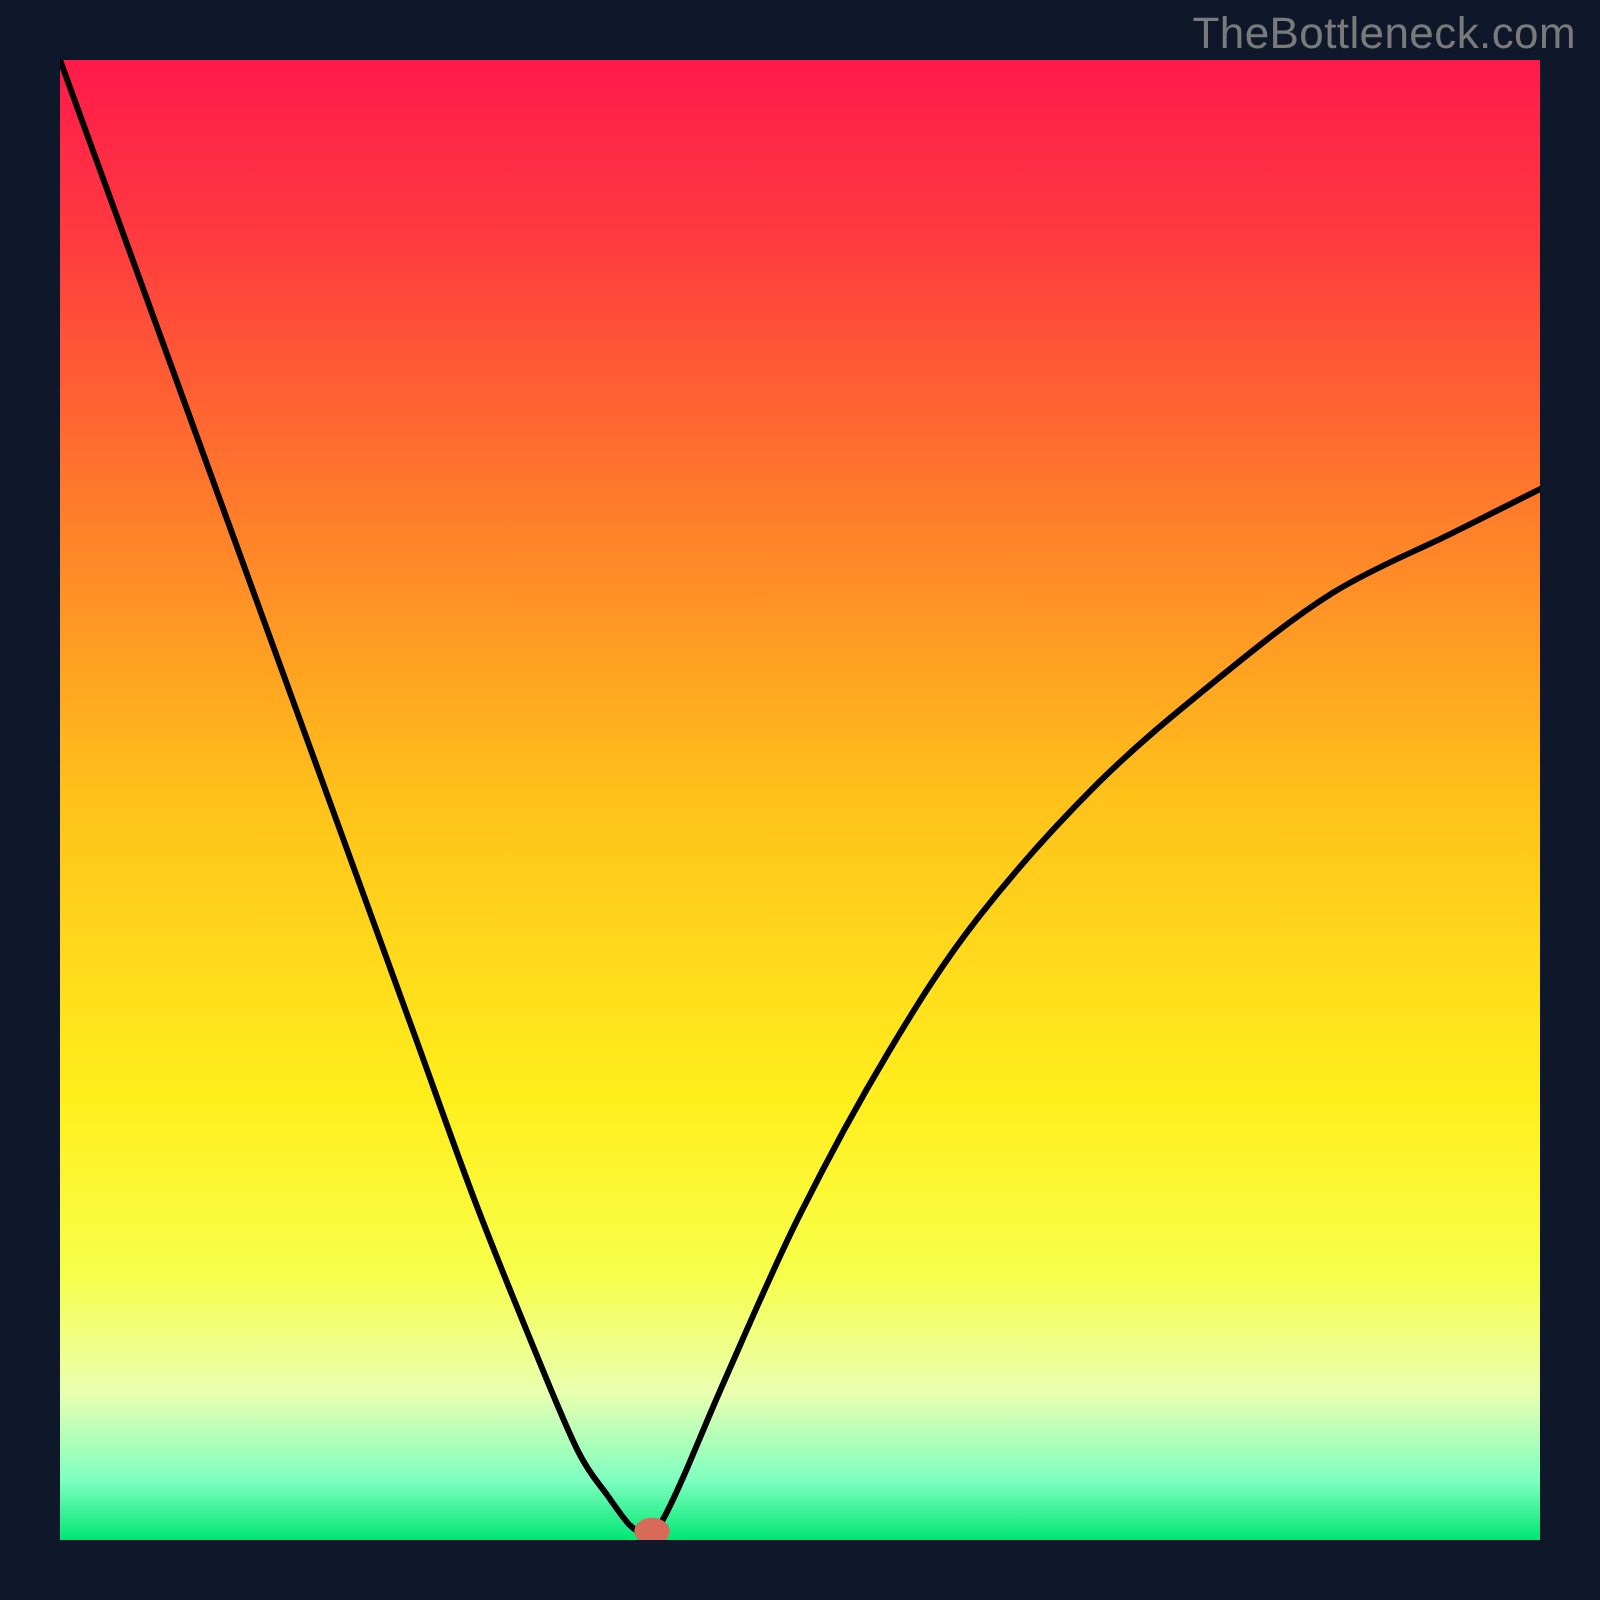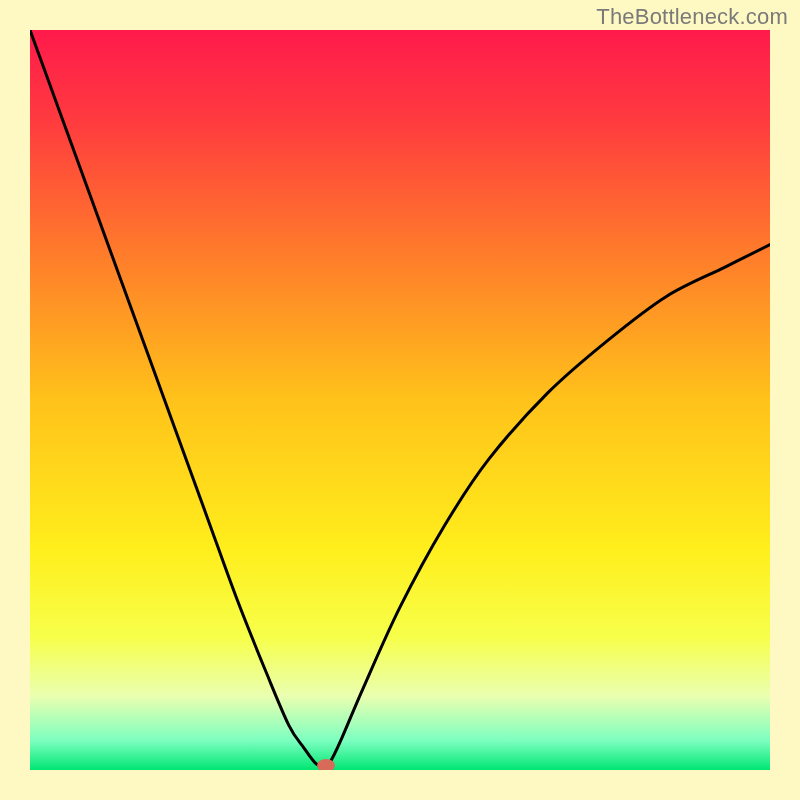--- a/index.html
+++ b/index.html
@@ -9,21 +9,21 @@
     height: 800px;
     overflow: hidden;
     background: #000;
     font-family: Arial, Helvetica, sans-serif;
   }
   .frame {
     position: absolute;
     top: 0; left: 0;
     width: 800px;
     height: 800px;
-    background: #fef9c3;
+    background: #0f172a;
   }
   .plot {
     position: absolute;
     top: 30px;
     left: 30px;
     width: 740px;
     height: 740px;
     overflow: hidden;
   }
   .watermark {

